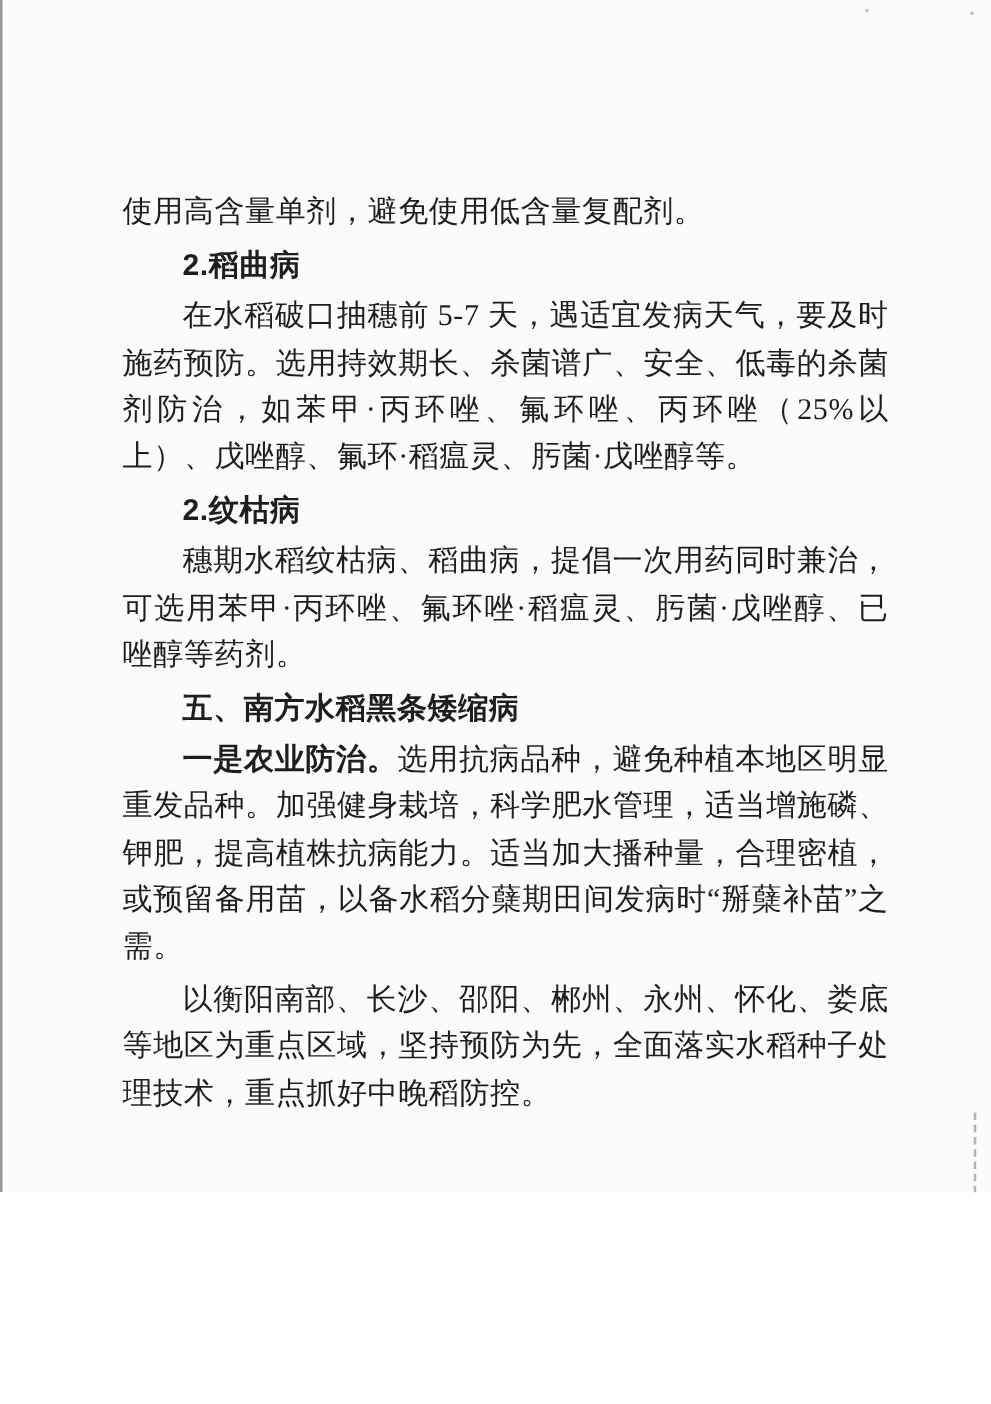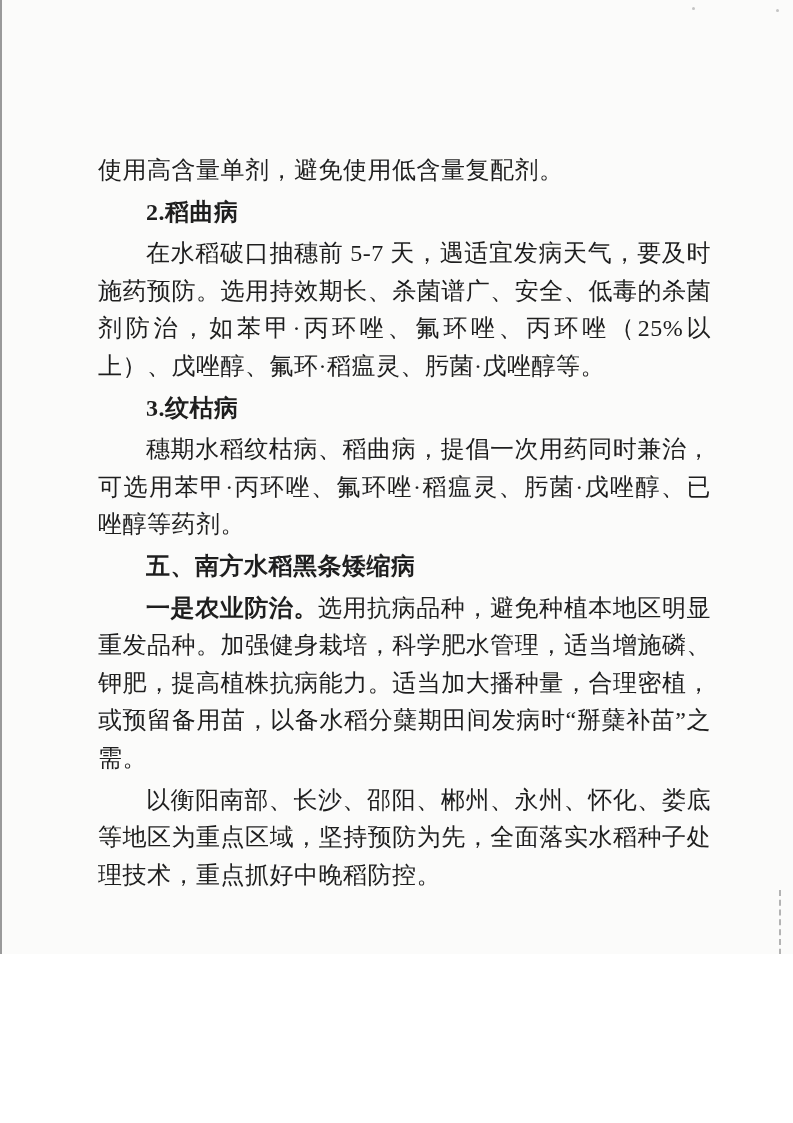--- a/index.html
+++ b/index.html
@@ -61,24 +61,24 @@
   }
   .content h3.heading {
     margin: 3px 0 4px 0;
     font-size: 24px;
     line-height: 37.6px;
     font-weight: bold;
     text-indent: 2em;
     letter-spacing: 0.5px;
   }
   .content h3.serif {
-    font-family: Liberation Serif, serif;
+    font-family: Liberation Sans, sans-serif;
   }
   .content h3.sans {
-    font-family: Liberation Serif, serif;
+    font-family: Liberation Sans, sans-serif;
   }
   .lead {
     font-weight: bold;
   }
   .page-number {
     position: absolute;
     left: 628px;
     top: 1008px;
     width: 70px;
     font-size: 22px;
@@ -97,21 +97,21 @@
   <div class="speck s1"></div>
   <div class="speck s2"></div>
 
   <main class="content">
     <p class="body no-indent">使用高含量单剂，避免使用低含量复配剂。</p>
 
     <h3 class="heading serif">2.稻曲病</h3>
 
     <p class="body">在水稻破口抽穗前 5-7 天，遇适宜发病天气，要及时施药预防。选用持效期长、杀菌谱广、安全、低毒的杀菌剂防治，如苯甲·丙环唑、氟环唑、丙环唑（25%以上）、戊唑醇、氟环·稻瘟灵、肟菌·戊唑醇等。</p>
 
-    <h3 class="heading serif">3.纹枯病</h3>
+    <h3 class="heading serif">2.纹枯病</h3>
 
 
     <p class="body">穗期水稻纹枯病、稻曲病，提倡一次用药同时兼治，可选用苯甲·丙环唑、氟环唑·稻瘟灵、肟菌·戊唑醇、已唑醇等药剂。</p>
 
     <h3 class="heading sans">五、南方水稻黑条矮缩病</h3>
 
     <p class="body">
       <strong class="lead">一是农业防治。</strong><span>选用抗病品种，避免种植本地区明显重发品种。加强健身栽培，科学肥水管理，适当增施磷、钾肥，提高植株抗病能力。适当加大播种量，合理密植，或预留备用苗，以备水稻分蘖期田间发病时“掰蘖补苗”之需。</span>
     </p>
 

